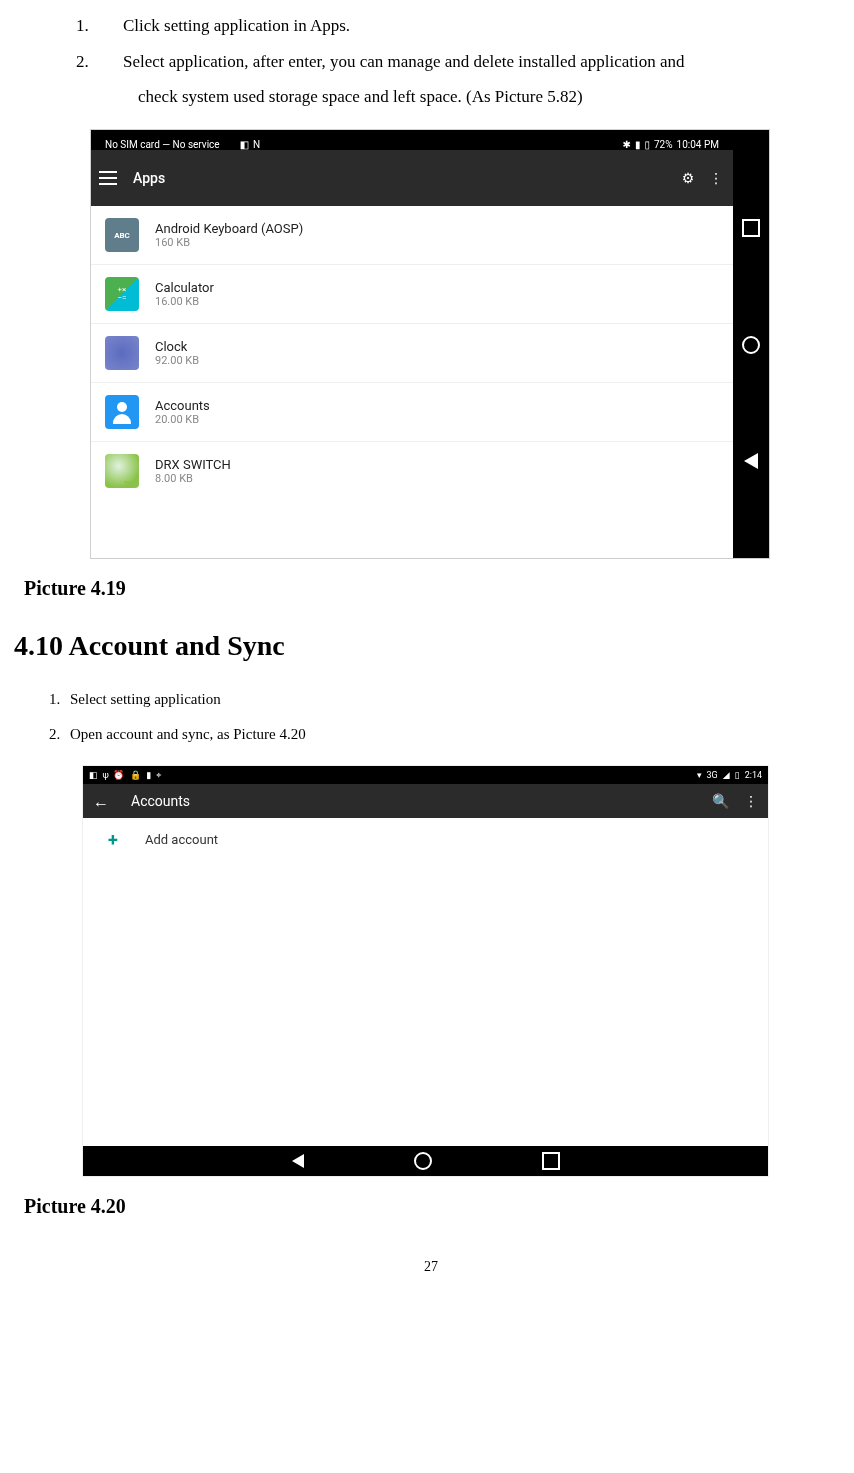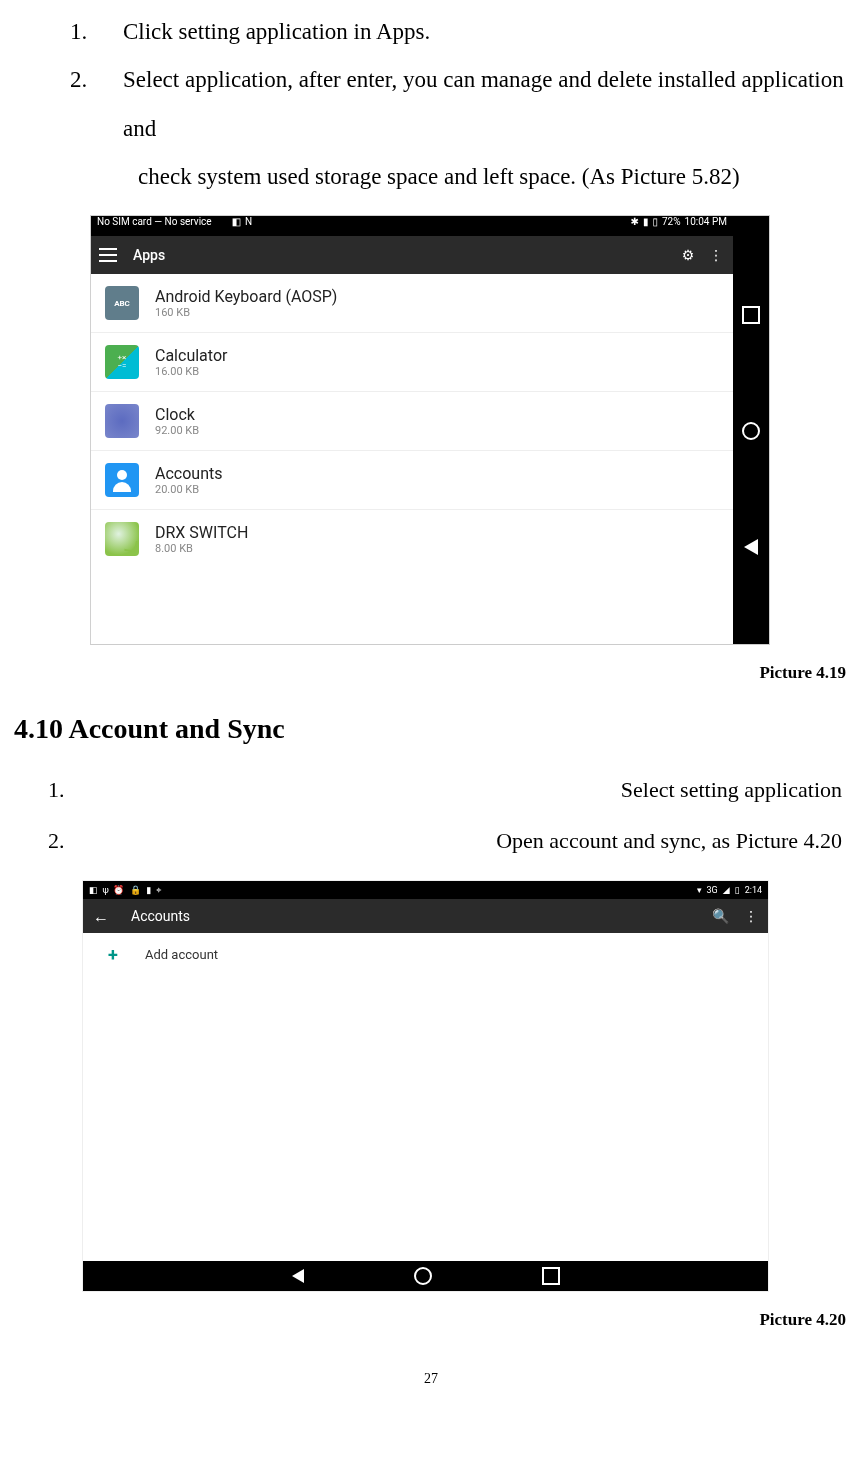--- a/index.html
+++ b/index.html
@@ -1,45 +1,45 @@
 <!DOCTYPE html>
 <html><head>
 <meta charset="utf-8">
 <style>
   body { font-family: "Times New Roman", serif; margin: 0; padding: 0; width: 854px; background: #fff; color: #000; }
   .page { padding: 8px 0 20px 8px; }
   h2.section { font-size: 22px; font-weight: bold; margin: 0 0 20px 0; }
   h2.section2 { font-size: 28px; font-weight: bold; margin: 30px 0 20px 6px; }
-  ol.indent-list { list-style: decimal; font-size: 23px; line-height: 2.1; padding-left: 85px; margin: 0; }
+  ol.indent-list { list-style: decimal; font-size: 17px; line-height: 2.1; padding-left: 85px; margin: 0; }
   ol.indent-list li { padding-left: 30px; }
-  ol.simple-list { list-style: decimal; font-size: 22px; line-height: 2.3; padding-left: 50px; margin: 12px; text-align: right; }
+  ol.simple-list { list-style: decimal; font-size: 15px; line-height: 2.3; padding-left: 50px; margin: 6px; }
   ol.simple-list li { padding-left: 6px; }
   .hang { display: block; margin-left: 15px; }
-  .fig-caption { text-align: right; font-weight: bold; font-size: 17px; margin: 18px 8px; }
+  .fig-caption { text-align: left; font-weight: bold; font-size: 20px; margin: 18px 16px; }
   .page-num { text-align: center; font-size: 14px; margin-top: 41px; }
 
   
   .shot1 { width: 680px; height: 430px; margin: 14px 0 0 82px; position: relative; background: #fff; font-family: Roboto, Arial, sans-serif; }
   .shot1 .frame { position: absolute; inset: 0; border: 1px solid #d0d0d0; border-bottom-color: #ccc; }
-  .shot1 .statusbar { height: 20px; background: #000; color: #fff; display: flex; align-items: flex-start; font-size: 10px; padding: 0 6px; }
+  .shot1 .statusbar { height: 20px; background: #000; color: #fff; display: flex; align-items: flex-end; font-size: 10px; padding: 0 14px; }
   .shot1 .statusbar .left { flex: 0 0 auto; }
   .shot1 .statusbar .spacer { flex: 1; }
   .shot1 .statusbar .right { flex: 0 0 auto; display: flex; align-items: center; gap: 4px; }
   .shot1 .sb-icon { font-size: 10px; }
-  .shot1 .appbar { height: 38px; background: #2b2b2b; color: #fff; display: flex; align-items: center; padding: 0 8px; font-size: 14px; }
+  .shot1 .appbar { height: 56px; background: #2b2b2b; color: #fff; display: flex; align-items: center; padding: 0 8px; font-size: 14px; }
   .shot1 .appbar .hamburger { width: 18px; height: 14px; display: flex; flex-direction: column; justify-content: space-between; margin-right: 16px; }
   .shot1 .appbar .hamburger span { height: 2px; background: #fff; }
   .shot1 .appbar .title { flex: 1; font-weight: 500; }
   .shot1 .appbar .gear, .shot1 .appbar .dots { width: 18px; text-align: center; font-size: 14px; margin-left: 10px; }
   .shot1 .list { background: #fff; }
   .shot1 .row { display: flex; align-items: center; height: 58px; padding: 0 14px; border-bottom: 1px solid #eee; }
   .shot1 .row:last-child { border-bottom: none; }
   .shot1 .app-icon { width: 34px; height: 34px; border-radius: 4px; margin-right: 16px; position: relative; flex-shrink: 0; }
   .shot1 .app-text { display: flex; flex-direction: column; }
-  .shot1 .app-name { font-size: 16px; color: #222; line-height: 1.2; }
+  .shot1 .app-name { font-size: 13px; color: #222; line-height: 1.2; }
   .shot1 .app-size { font-size: 11px; color: #888; }
   
   .ico-keyboard { background: #607d8b; }
   .ico-keyboard::before { content: "ABC"; position: absolute; inset: 0; display: flex; align-items: center; justify-content: center; color: #fff; font-size: 8px; font-weight: bold; }
   .ico-calc { background: linear-gradient(135deg,#4caf50 50%,#00bcd4 50%); }
   .ico-calc::before { content: "+×\A−="; white-space: pre; position: absolute; inset: 0; display: flex; align-items: center; justify-content: center; color: #fff; font-size: 8px; line-height: 1; }
   .ico-calendar { background: #eee; border: 1px solid #ccc; }
   .ico-calendar::before { content: ""; position: absolute; top: 0; left: 0; right: 0; height: 8px; background: #ac2b1a; }
   .ico-clock { background: radial-gradient(circle at 50% 50%, #5c6bc0 0%, #7986cb 100%); border-radius: 50%; }
   .ico-contacts { background: #2196f3; border-radius: 50%; }

